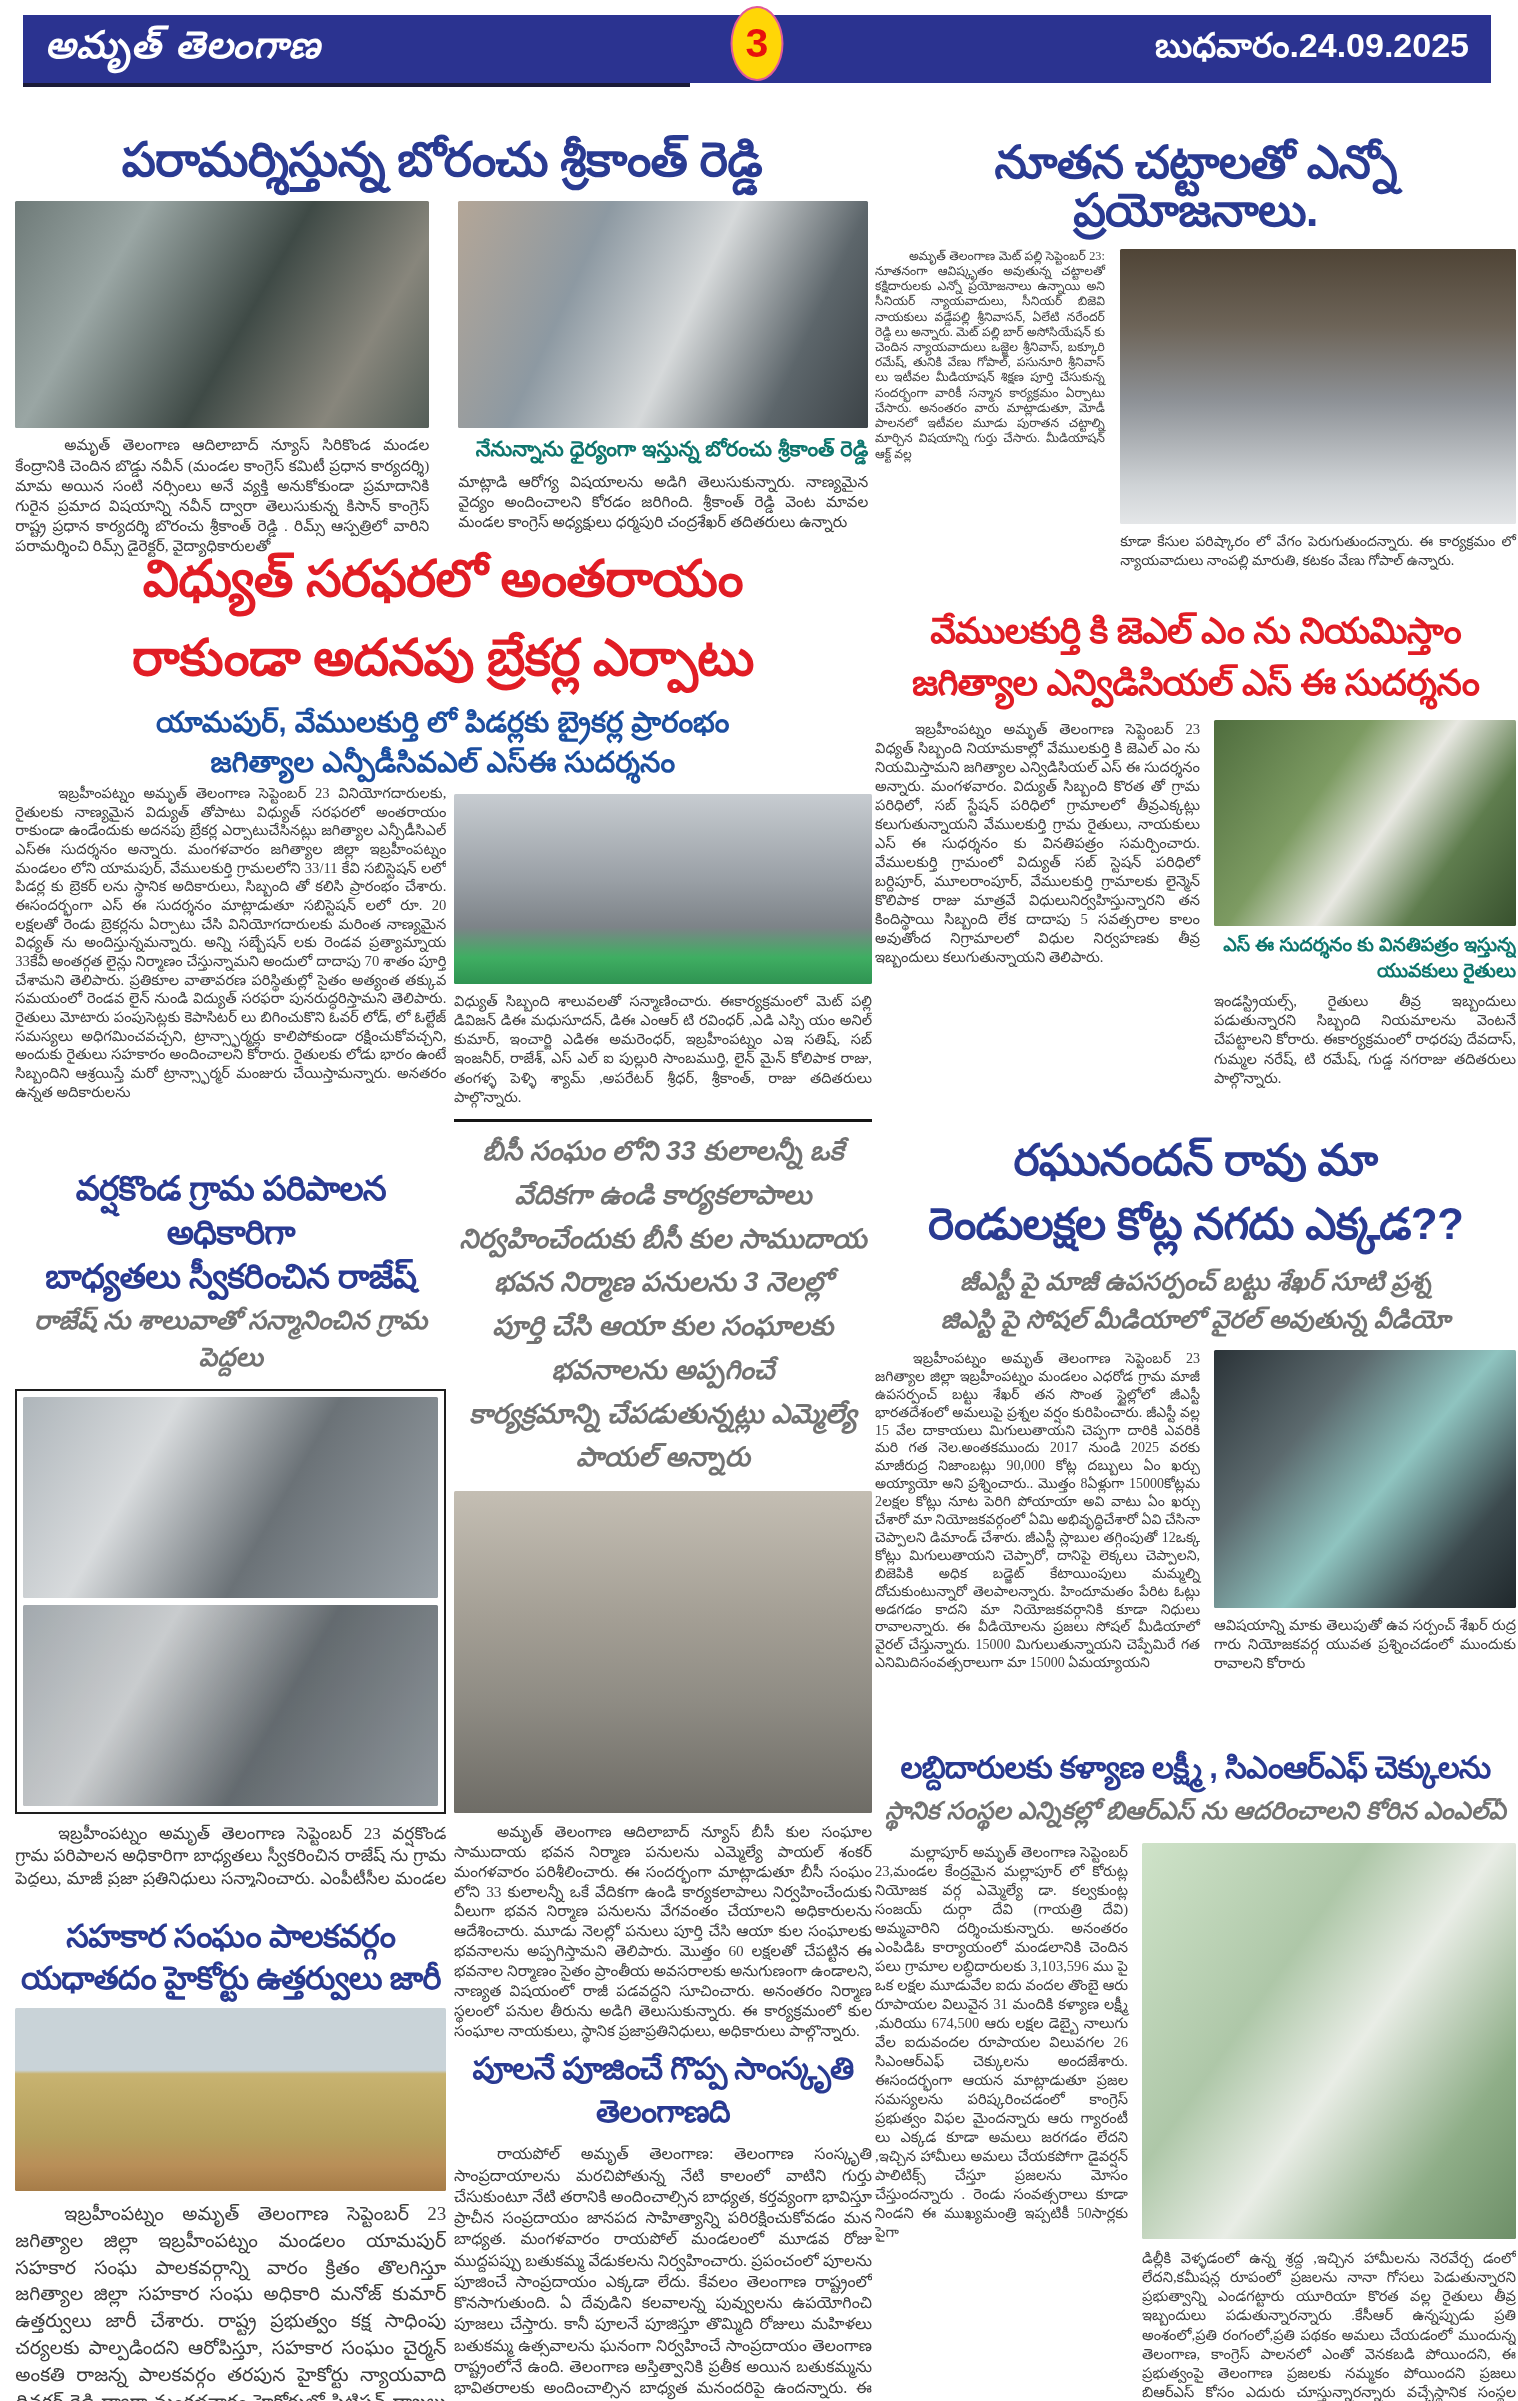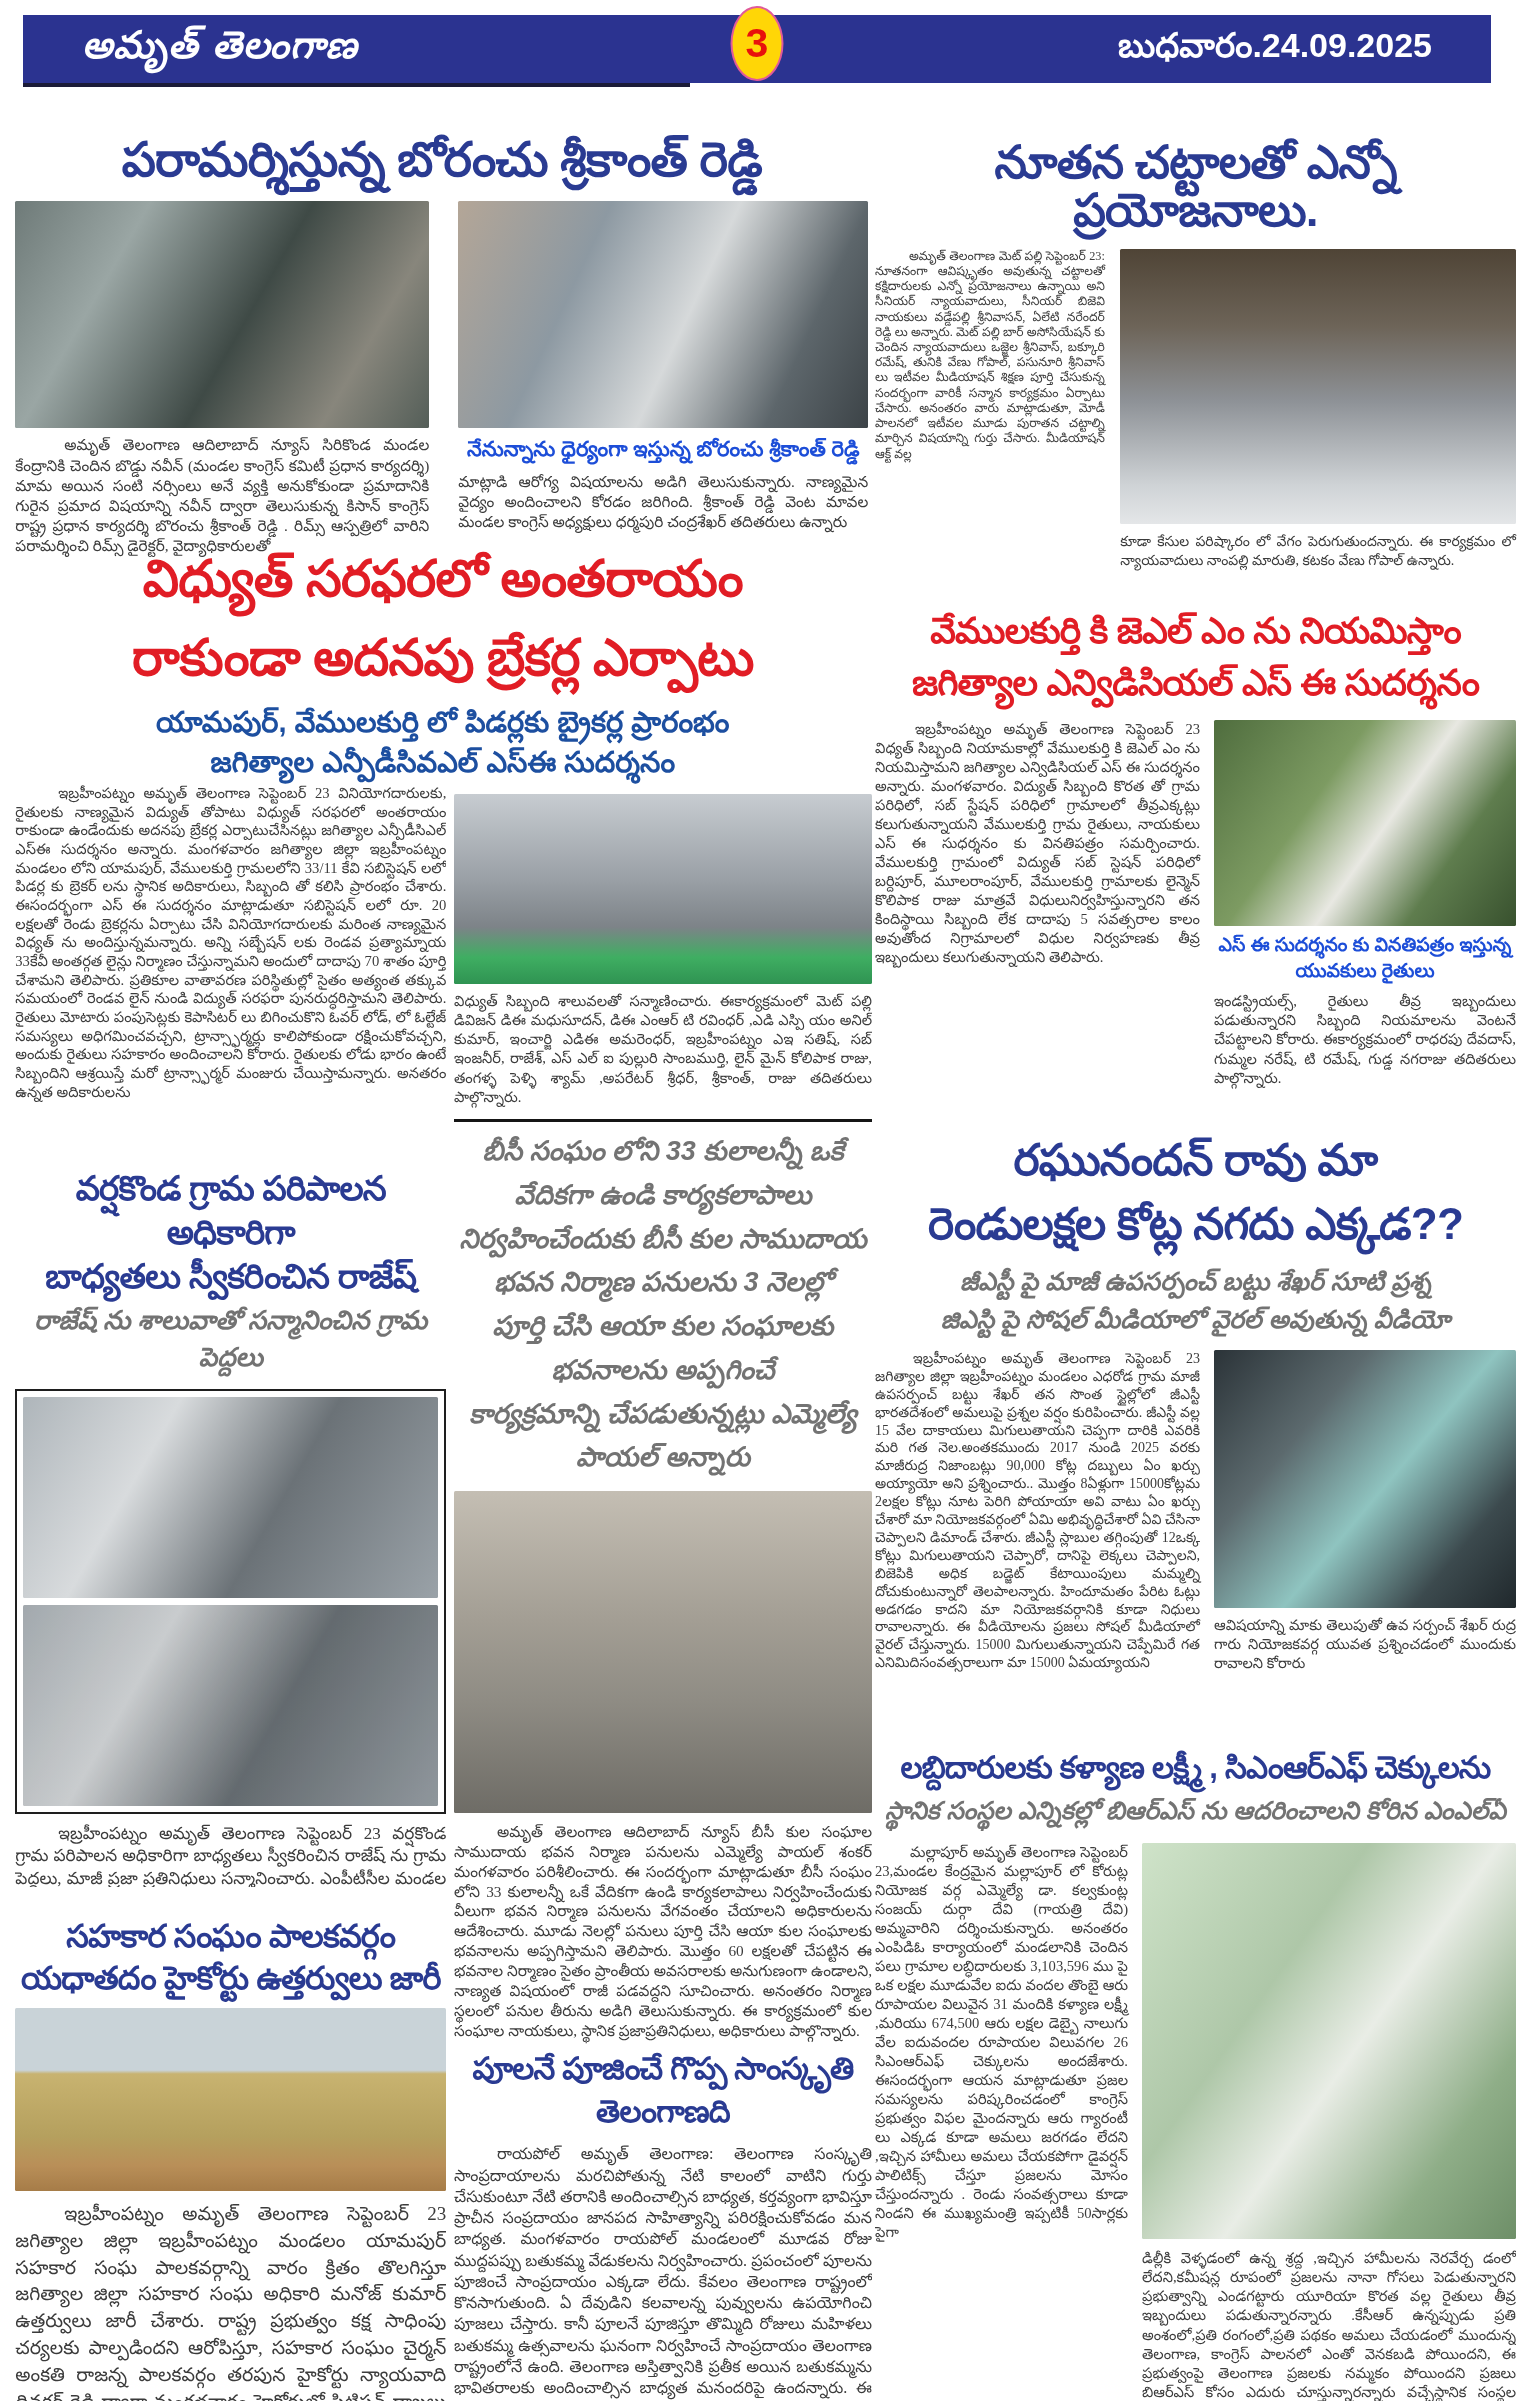--- a/index.html
+++ b/index.html
@@ -1,37 +1,37 @@
 <!DOCTYPE html>
 <html style="font-size:12.3px"><head>
 <meta charset="utf-8">
 <style>
   html,body{margin:0;padding:0;background:#e8e8e8;}
   .page{position:relative;width:1518px;height:2401px;background:#ffffff;overflow:hidden;
         font-family:"Liberation Serif", serif;}
   
   .topbar{position:absolute;left:23px;top:15.3px;width:1468px;height:68px;background:#2b3390;
-          display:flex;align-items:center;justify-content:space-between;padding:0 59px;box-sizing:border-box;}
+          display:flex;align-items:center;justify-content:space-between;padding:0 22px;box-sizing:border-box;}
   .masthead{color:#ffffff;font-family:"DejaVu Serif", serif;font-style:italic;font-weight:bold;
             font-size:38px;letter-spacing:0.8px;}
   .pagebadge{position:absolute;left:50%;top:-9.2px;transform:translateX(-50%);width:49px;height:71px;
              background:#ffd606;border:2.3px solid #e05a9a;border-radius:50%;display:flex;
              align-items:center;justify-content:center;color:#e8100c;font-family:"Liberation Sans",sans-serif;
              font-weight:bold;font-size:41px;}
   .dateline{color:#ffffff;font-family:"Liberation Sans", sans-serif;font-weight:bold;font-size:34px;}
   .topbar-underline{position:absolute;left:23px;top:83px;width:667px;height:3.8px;background:#1b1b38;}
   
   .h-blue{font-family:"Liberation Sans", sans-serif;font-weight:bold;color:#2a3b92;text-align:center;letter-spacing:-0.8px;margin-top:29px;}
   .h-red{font-family:"Liberation Sans", sans-serif;font-weight:800;color:#e11d25;text-align:center;letter-spacing:-0.8px;}
   .sub-blue{font-family:"Liberation Sans", sans-serif;font-weight:bold;color:#1d4fa0;text-align:center;}
   .sub-red{font-family:"Liberation Sans", sans-serif;font-weight:bold;color:#737373;text-align:center;font-style:italic;}
   .body{color:#3b3b3b;text-align:justify;}
   .body p{margin:0;text-indent:49px;}
   .body p.noindent{text-indent:0;}
-  .caption{font-family:"Liberation Sans", sans-serif;font-weight:bold;color:#1d4ed8;text-align:center;}
+  .caption{font-family:"Liberation Sans", sans-serif;font-weight:bold;color:#0f766e;text-align:right;}
   .rule{border-top:3.1px solid #151515;margin:12.3px 0 7.7px 0;}
   
   .ph{width:100%;border-radius:1.5px;}
   .ph-hospital1{background:linear-gradient(120deg,#6e7a78 0%,#9aa6a4 25%,#3f4a46 55%,#88867c 80%,#545e58 100%);}
   .ph-hospital2{background:linear-gradient(115deg,#b4a697 0%,#8d99a2 30%,#d6d9da 55%,#5d666b 80%,#3c4347 100%);}
   .ph-office{background:linear-gradient(to bottom,#4f4436 0%,#6d6458 28%,#8d9196 55%,#cfd3d6 86%,#e4e6e8 100%);}
   .ph-substation{background:linear-gradient(to bottom,#c7ccd1 0%,#9aa0a6 45%,#7d8388 70%,#3fae62 86%,#2f9352 100%);}
   .ph-jlm{background:linear-gradient(125deg,#4f6d3e 0%,#7d9b62 35%,#e8e8e2 55%,#5f7d4e 75%,#38512e 100%);}
   .ph-construction{background:linear-gradient(to bottom,#c4beb3 0%,#a39e94 40%,#8f8c84 65%,#6e6c66 100%);}
   .ph-gstcar{background:linear-gradient(130deg,#2b3338 0%,#5c6a6e 30%,#8fc4c0 55%,#3c4a4e 80%,#20282c 100%);}

